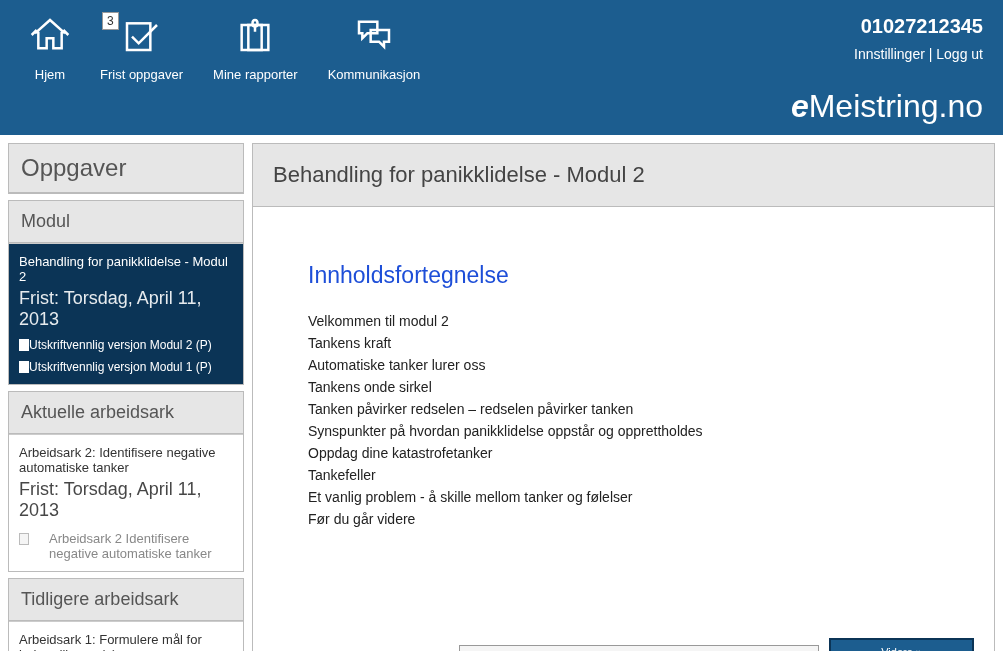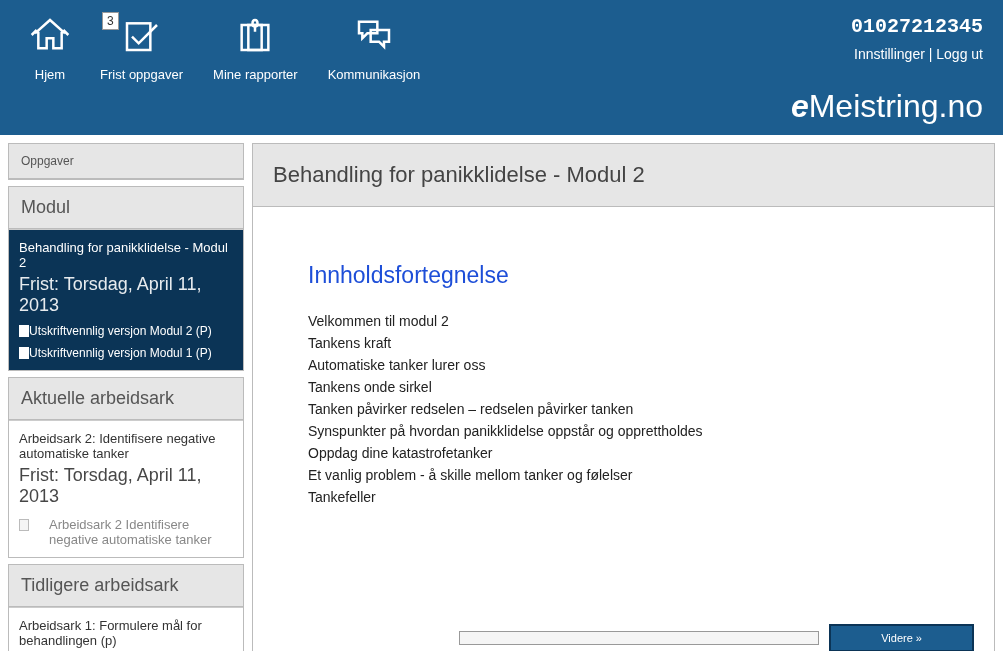--- a/index.html
+++ b/index.html
@@ -22,31 +22,31 @@
       top: -3px;
       left: 12px;
       background: #fff;
       color: #333;
       font-size: 12px;
       padding: 1px 4px;
       border: 1px solid #999;
       z-index: 2;
     }
     .header-right { text-align: right; display: flex; flex-direction: column; justify-content: space-between; }
-    .user-id { font-size: 20px; font-weight: bold; margin-bottom: 8px; font-family: Liberation Mono, monospace; }
+    .user-id { font-size: 20px; font-weight: bold; margin-bottom: 8px; }
     .header-links { font-size: 14px; }
     .header-links span { cursor: pointer; }
     .brand { font-size: 32px; margin-top: 10px; }
     .brand .e-italic { font-style: italic; font-weight: bold; }
     
     .page-body { display: flex; gap: 8px; padding: 8px; }
     
     .sidebar { width: 236px; flex-shrink: 0; }
     .side-box { background: #e6e6e6; border: 1px solid #bbb; margin-bottom: 6px; }
-    .side-box-title { padding: 10px 12px; font-size: 12px; color: #555; border-bottom: 1px solid #bbb; }
+    .side-box-title { padding: 10px 12px; font-size: 24px; color: #555; border-bottom: 1px solid #bbb; }
     .side-box-title.small { font-size: 18px; }
     .side-box-item { padding: 10px 10px; background: #ffffff; border-top: 1px solid #ccc; font-size: 13px; color: #333; cursor: pointer; }
     .side-box-item:first-of-type { border-top: none; }
     .side-box-item.active { background: #0b3456; color: #fff; }
     .item-title { font-weight: normal; }
     .item-sub { font-size: 18px; margin-top: 4px; opacity: 0.9; }
     .sub-link { display: flex; align-items: center; gap: 0; margin-top: 8px; font-size: 12px; }
     .sub-link-icon { width: 10px; height: 12px; background: #fff; border: 1px solid #888; display: inline-block; flex-shrink: 0; }
     .side-box-item.active .sub-link-icon { background: #fff; border-color: #fff; }
     .side-box-item .gray-link { color: #888; display: flex; gap: 20px; align-items: flex-start; margin-top: 10px; }
@@ -173,22 +173,23 @@
     <div class="main-content">
       <div class="toc-title">Innholdsfortegnelse</div>
       <ul class="toc-list">
         <li>Velkommen til modul 2</li>
         <li>Tankens kraft</li>
         <li>Automatiske tanker lurer oss</li>
         <li>Tankens onde sirkel</li>
         <li>Tanken påvirker redselen – redselen påvirker tanken</li>
         <li>Synspunkter på hvordan panikklidelse oppstår og opprettholdes</li>
         <li>Oppdag dine katastrofetanker</li>
+        <li>Tankefeller</li>
         <li>Et vanlig problem - å skille mellom tanker og følelser</li>
-        <li>Tankefeller</li>
+        <li>Før du går videre</li>
       </ul>
     </div>
     <div class="main-footer">
       <div class="progress"></div>
       <button class="btn-next">Videre »</button>
     </div>
   </div>
 </div>
 
 </body></html>

